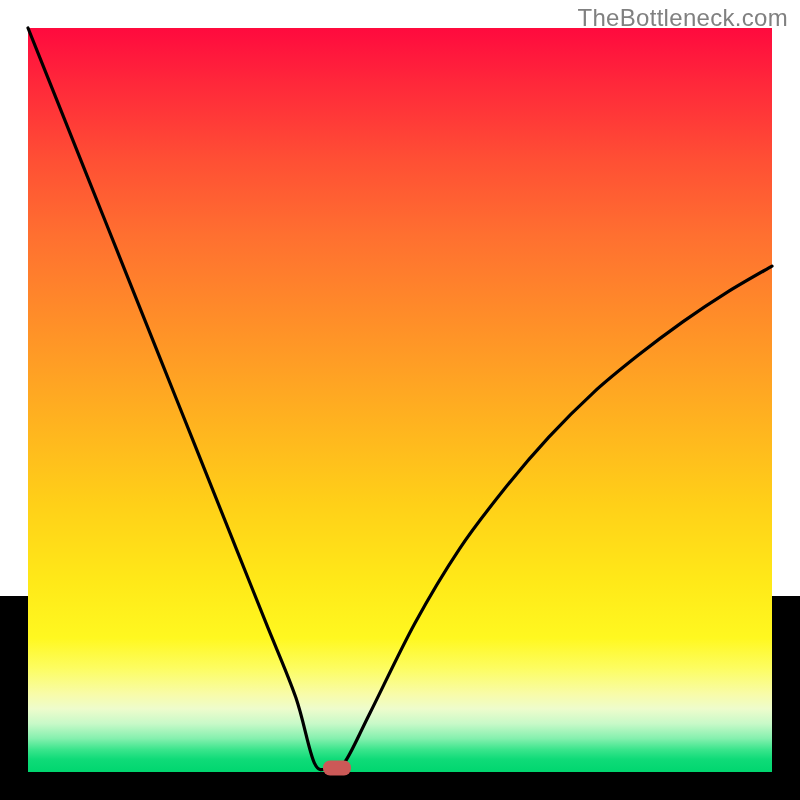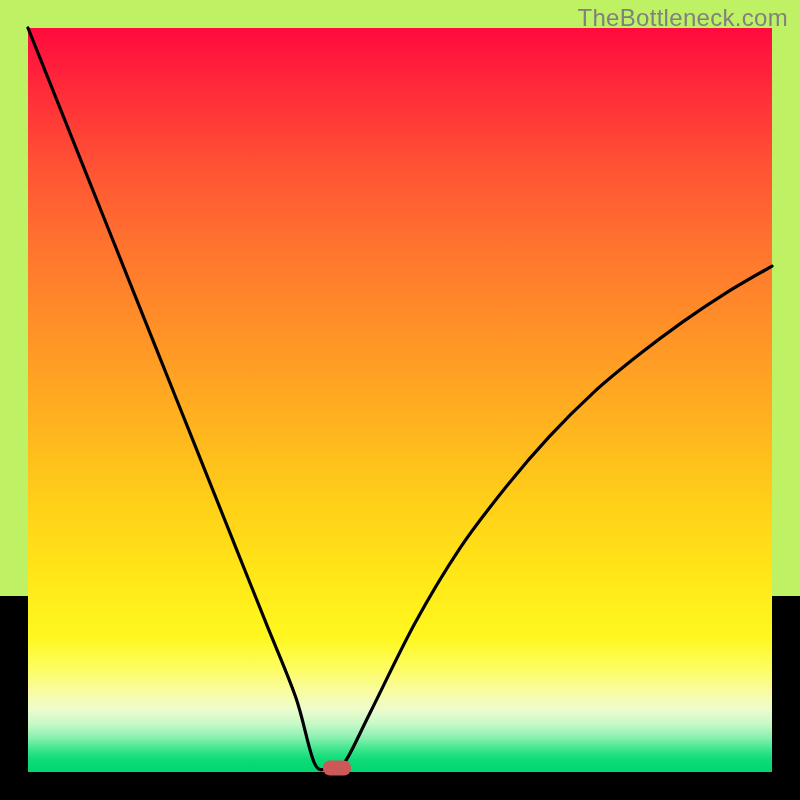--- a/index.html
+++ b/index.html
@@ -8,21 +8,21 @@
     width: 800px;
     height: 800px;
     background: #000;
     overflow: hidden;
     font-family: Arial, Helvetica, sans-serif;
   }
   .frame {
     position: relative;
     width: 800px;
     height: 596px;
-    background: #bef264;
+    background: #ffffff;
   }
   .watermark {
     position: absolute;
     top: 4px;
     right: 12px;
     color: #808080;
     font-size: 24px;
     font-weight: 500;
     letter-spacing: 0.3px;
     z-index: 10;

